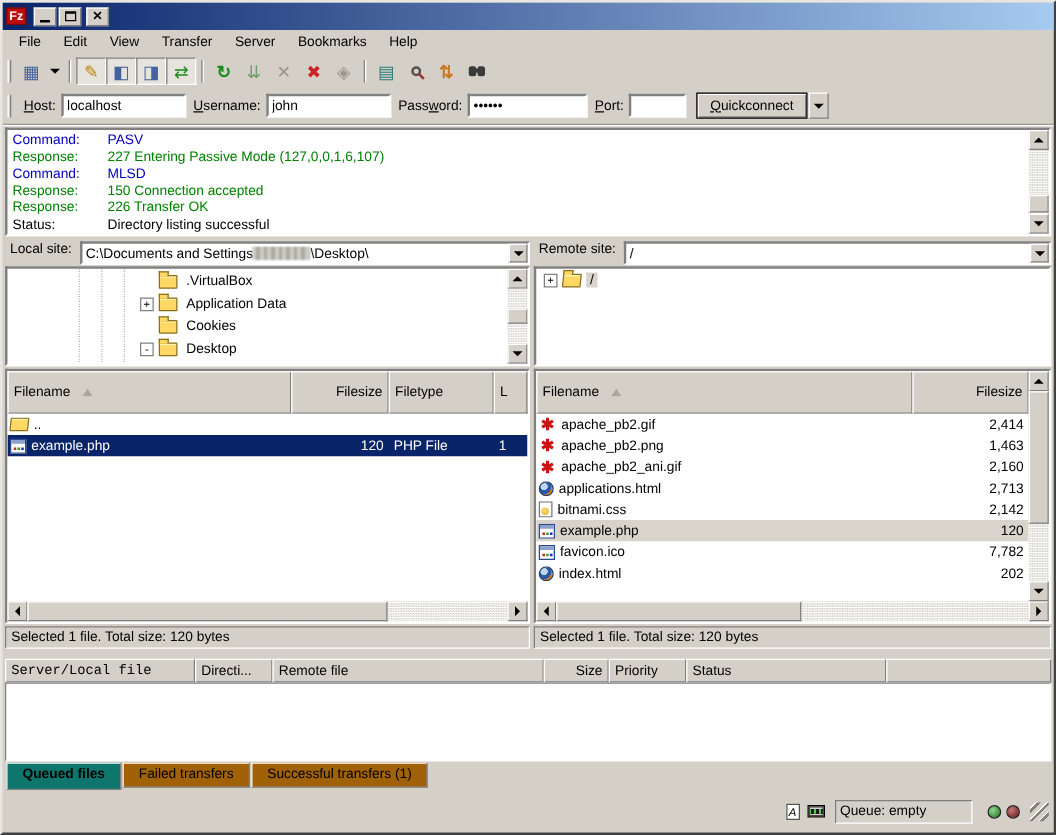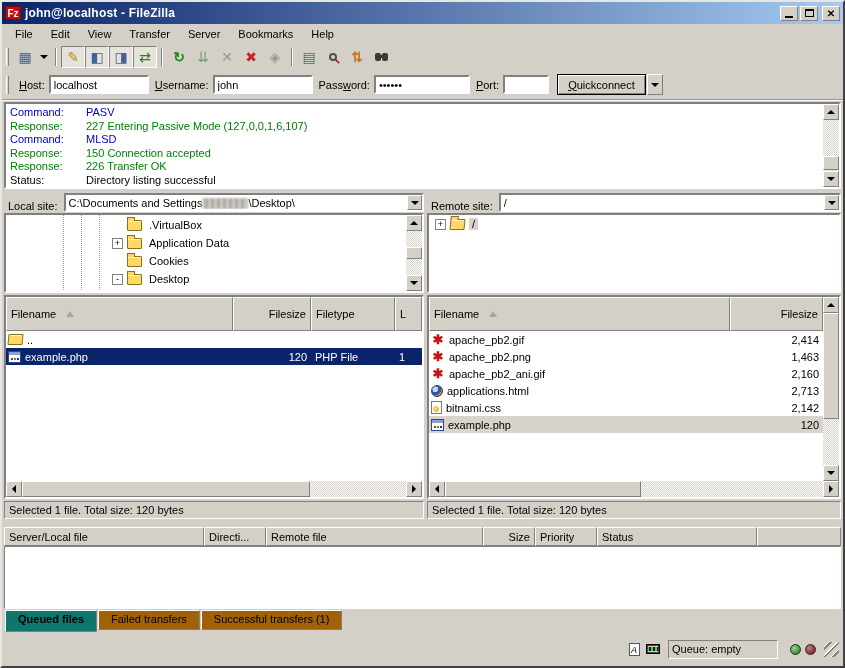--- a/index.html
+++ b/index.html
@@ -69,21 +69,21 @@
   .hsb .track{flex:1;position:relative;}
   .hsb .thumb{position:absolute;top:0;bottom:0;}
   .sbtn{background:#d4d0c8;border:1px solid;border-color:#fff #808080 #808080 #fff;}
   .thumb{background:#d4d0c8;border:1px solid;border-color:#fff #808080 #808080 #fff;}
   
   .panes{height:335px;display:flex;padding:0 2px;flex:0 0 auto;}
   .pane{display:flex;flex-direction:column;}
   .pane.local{width:420px;}
   .splitter{width:3px;flex:0 0 auto;}
   .pane.remote{flex:1;}
-  .siterow{height:19px;margin-top:3px;display:flex;align-items:flex-end;}
+  .siterow{height:19px;margin-top:3px;display:flex;align-items:flex-start;}
   .sitelabel{padding:0 6px 0 4px;flex:0 0 auto;}
   .combo{flex:1;height:19px;border:2px solid;border-color:#808080 #fff #fff #808080;background:#fff;display:flex;align-items:center;}
   .combotext{flex:1;padding-left:3px;white-space:nowrap;overflow:hidden;}
   .combobtn{width:15px;height:100%;background:#d4d0c8;border:1px solid;border-color:#fff #808080 #808080 #fff;display:flex;align-items:center;justify-content:center;flex:0 0 auto;}
   .blurblock{display:inline-block;width:46px;height:11px;vertical-align:-2px;background:repeating-linear-gradient(90deg,#cfcdc7 0 3px,#aba89f 3px 6px);filter:blur(1px);}
   .tree{height:80px;margin-top:1px;position:relative;overflow:hidden;}
   .ltree-bg{position:absolute;inset:0;padding-top:1px;
     background-image:linear-gradient(to bottom,#9a9a9a 50%,transparent 50%),linear-gradient(to bottom,#9a9a9a 50%,transparent 50%),linear-gradient(to bottom,#9a9a9a 50%,transparent 50%);
     background-size:1px 2px;background-repeat:repeat-y;background-position:57px 0,75px 0,93px 0;}
   .trow{display:flex;align-items:center;height:18px;}
@@ -124,21 +124,21 @@
   .c-type{width:84px;flex:0 0 auto;}
   .c-mod{flex:1;}
   .r-name{width:301px;flex:0 0 auto;display:flex;align-items:center;padding:0;}
   .r-size{flex:1;}
   .withvsb{margin-right:16px;}
   .filelist .vsb{position:absolute;top:0;right:0;bottom:16px;}
   .panestatus{margin-top:2px;height:18px;border:1px solid;border-color:#808080 #fff #fff #808080;display:flex;align-items:center;padding:6px 4px;flex:0 0 auto;}
   
   .queuewrap{padding:2px 2px 0 2px;height:84px;flex:0 0 auto;display:flex;flex-direction:column;}
   .qhead{display:flex;height:19px;flex:0 0 auto;}
-  .q0{width:200px;flex:0 0 auto;}
+  .q0{width:152px;flex:0 0 auto;font-family:Liberation Mono, monospace;}
   .q1{width:62px;flex:0 0 auto;}
   .q2{width:217px;flex:0 0 auto;}
   .q3{width:52px;flex:0 0 auto;}
   .q4{width:62px;flex:0 0 auto;}
   .q5{width:160px;flex:0 0 auto;}
   .q6{flex:1;}
   .qbody{flex:1;background:#fff;border:1px solid;border-color:#808080 #fff #fff #808080;}
   
   .tabsrow{height:25px;display:flex;align-items:flex-start;padding:1px 0 0 3px;flex:0 0 auto;}
   .tab{height:20px;padding:2px 12px 0 12px;border:1px solid;border-color:#fff #808080 #808080 #fff;background:#a16207;margin-right:1px;}
@@ -155,21 +155,20 @@
   .grip{width:15px;height:15px;margin-left:8px;background:repeating-linear-gradient(135deg,transparent 0 3px,#fff 3px 4px,#84807a 4px 6px);}
   u{text-decoration:underline;}
 </style>
 </head>
 <body>
 
 <div id="root">
 
   <div class="titlebar">
     <span class="appicon">Fz</span>
-    <span class="wtitle">john@localhost - FileZilla</span>
     <span class="wbtn raised">
         <span class="g-min"></span>
       </span>
     <span class="wbtn raised">
         <span class="g-max"></span>
       </span>
     <span class="wbtn raised" style="margin-left:4px;">
         <span class="g-close"></span>
       </span>
   </div>
@@ -463,20 +462,34 @@
               </span>
               <span class="cell r-size num">2,142</span>
             </div>
           <div class="frow sel-inactive">
               <span class="cell r-name">
                 <span class="ficon" data-icon="app"></span>
                 <span>example.php</span>
               </span>
               <span class="cell r-size num">120</span>
             </div>
+          <div class="frow">
+              <span class="cell r-name">
+                <span class="ficon" data-icon="app"></span>
+                <span>favicon.ico</span>
+              </span>
+              <span class="cell r-size num">7,782</span>
+            </div>
+          <div class="frow">
+              <span class="cell r-name">
+                <span class="ficon" data-icon="firefox"></span>
+                <span>index.html</span>
+              </span>
+              <span class="cell r-size num">202</span>
+            </div>
         </div>
         <div class="vsb">
           <span class="sbtn">
               <span class="tri-up"></span>
             </span>
           <span class="track checker">
               <span class="thumb" style="top:0;height:106px;"></span>
             </span>
           <span class="sbtn">
               <span class="tri-down"></span>

